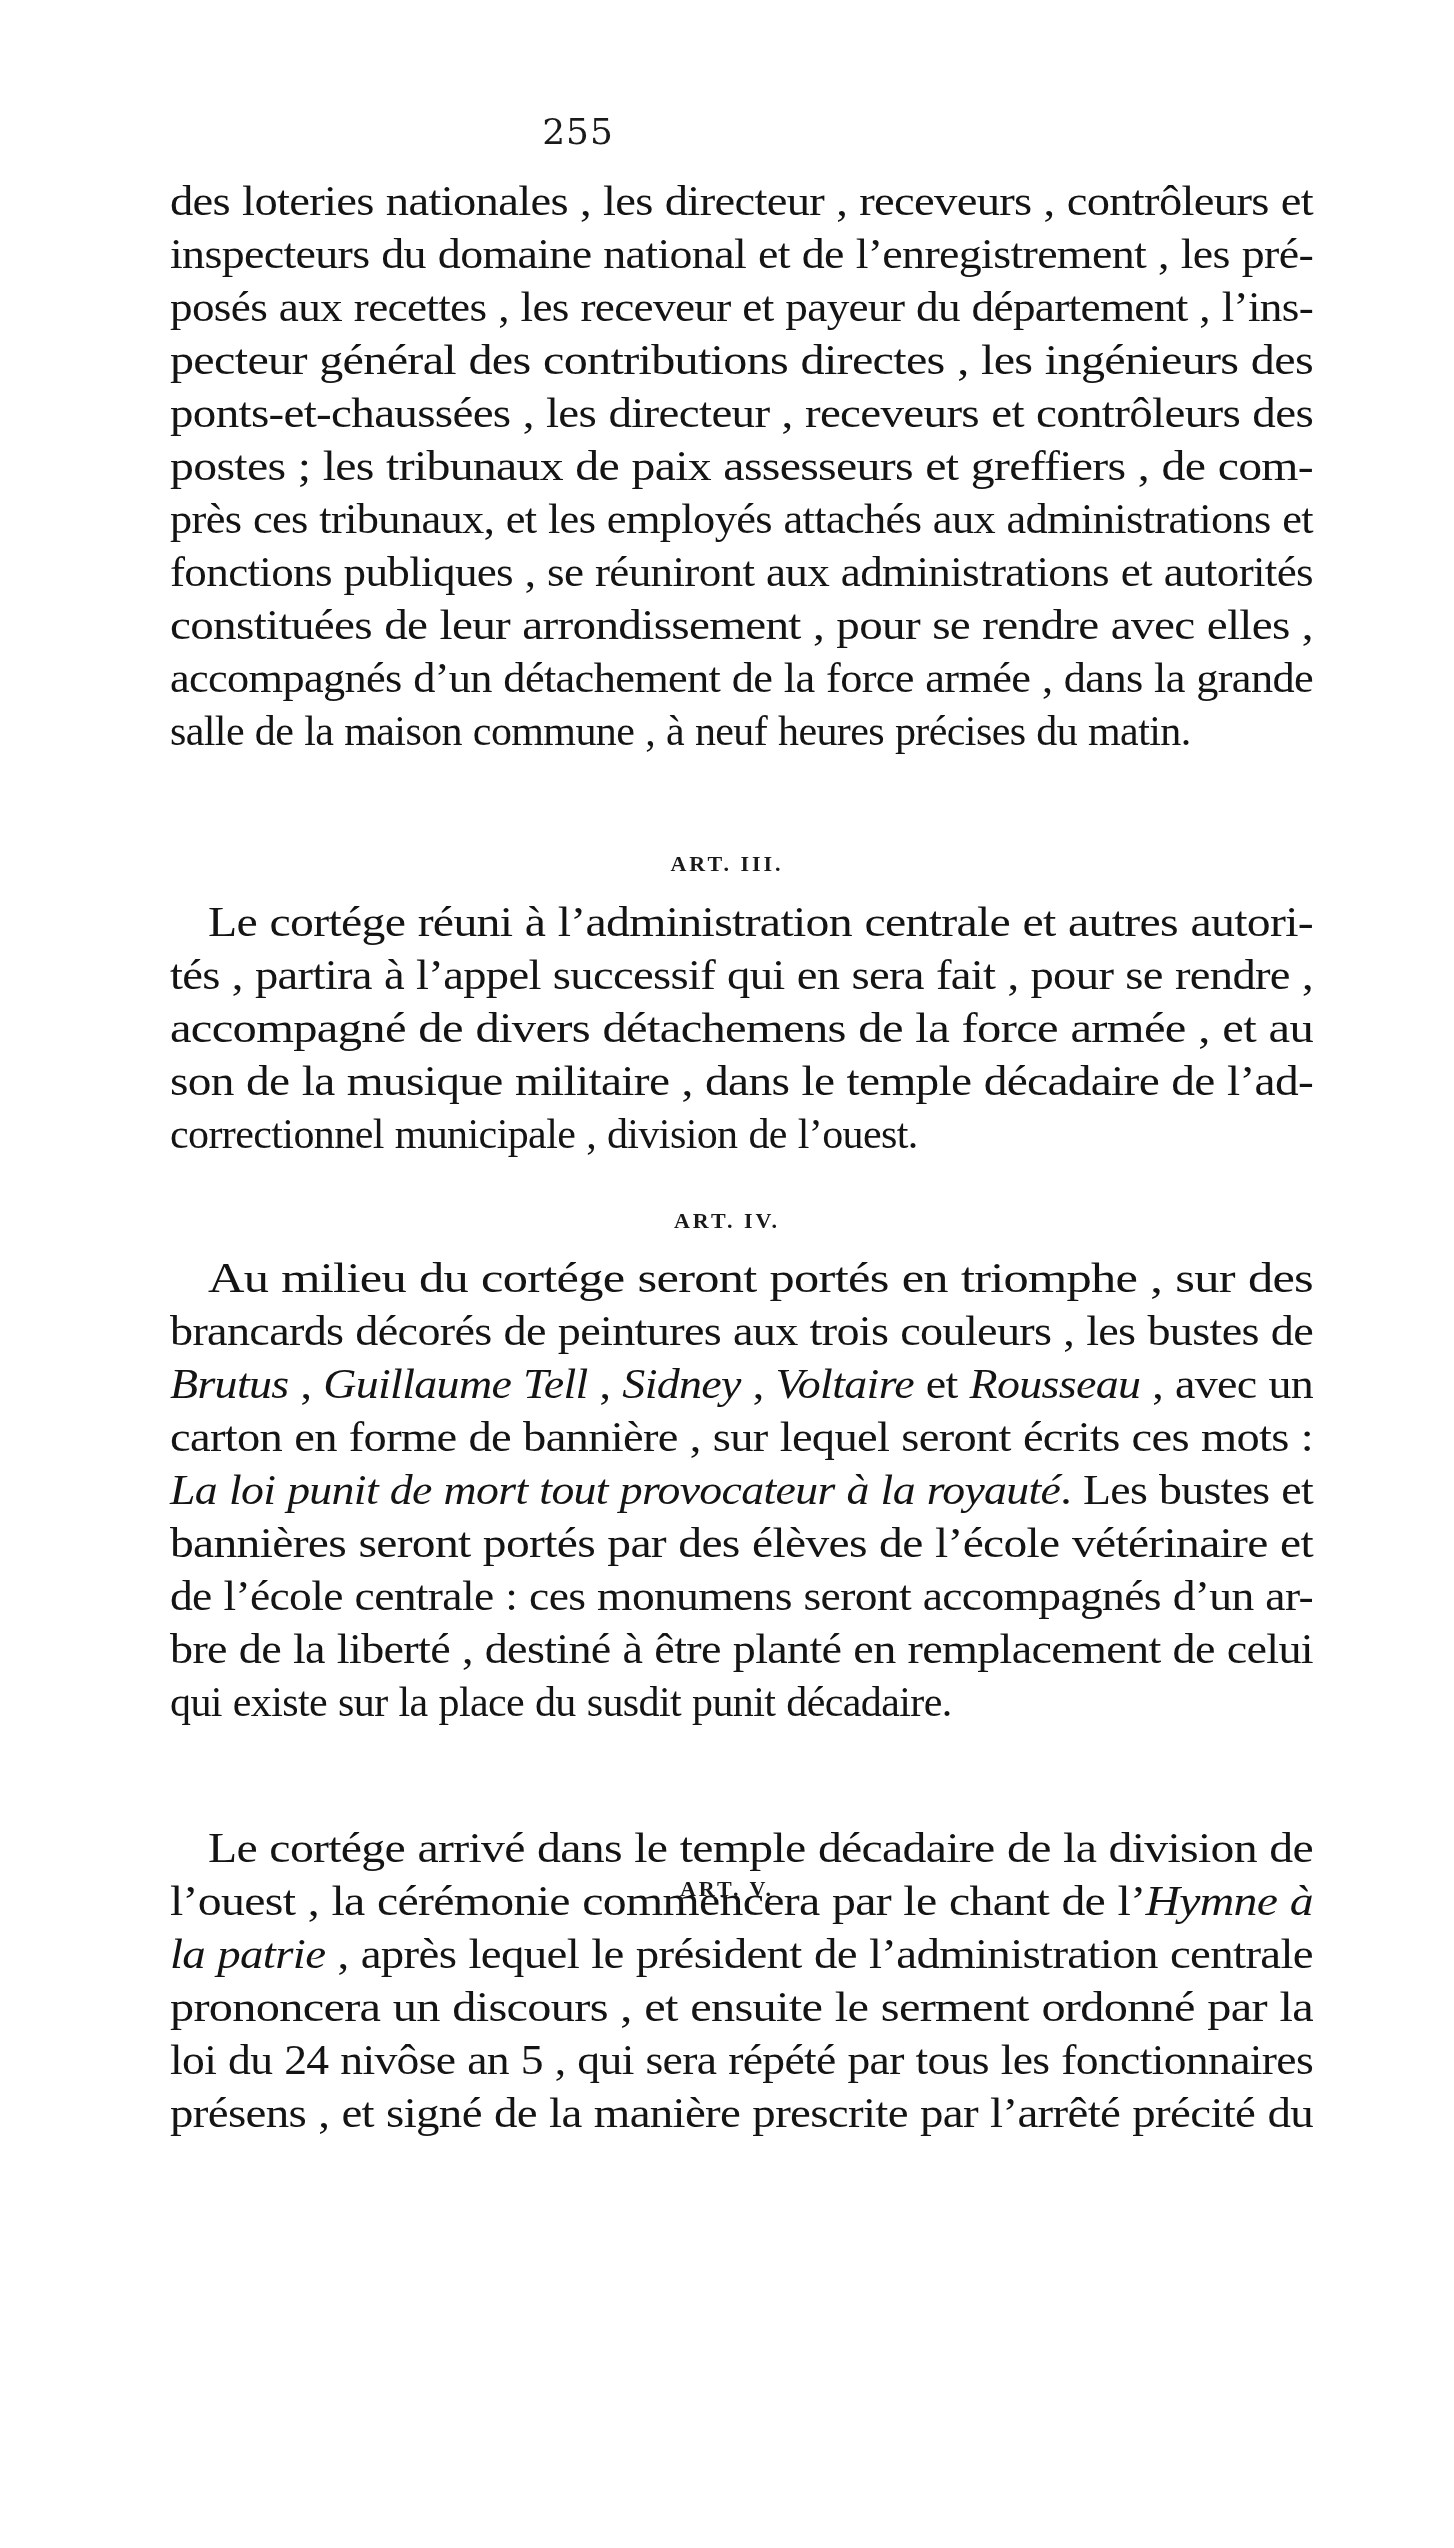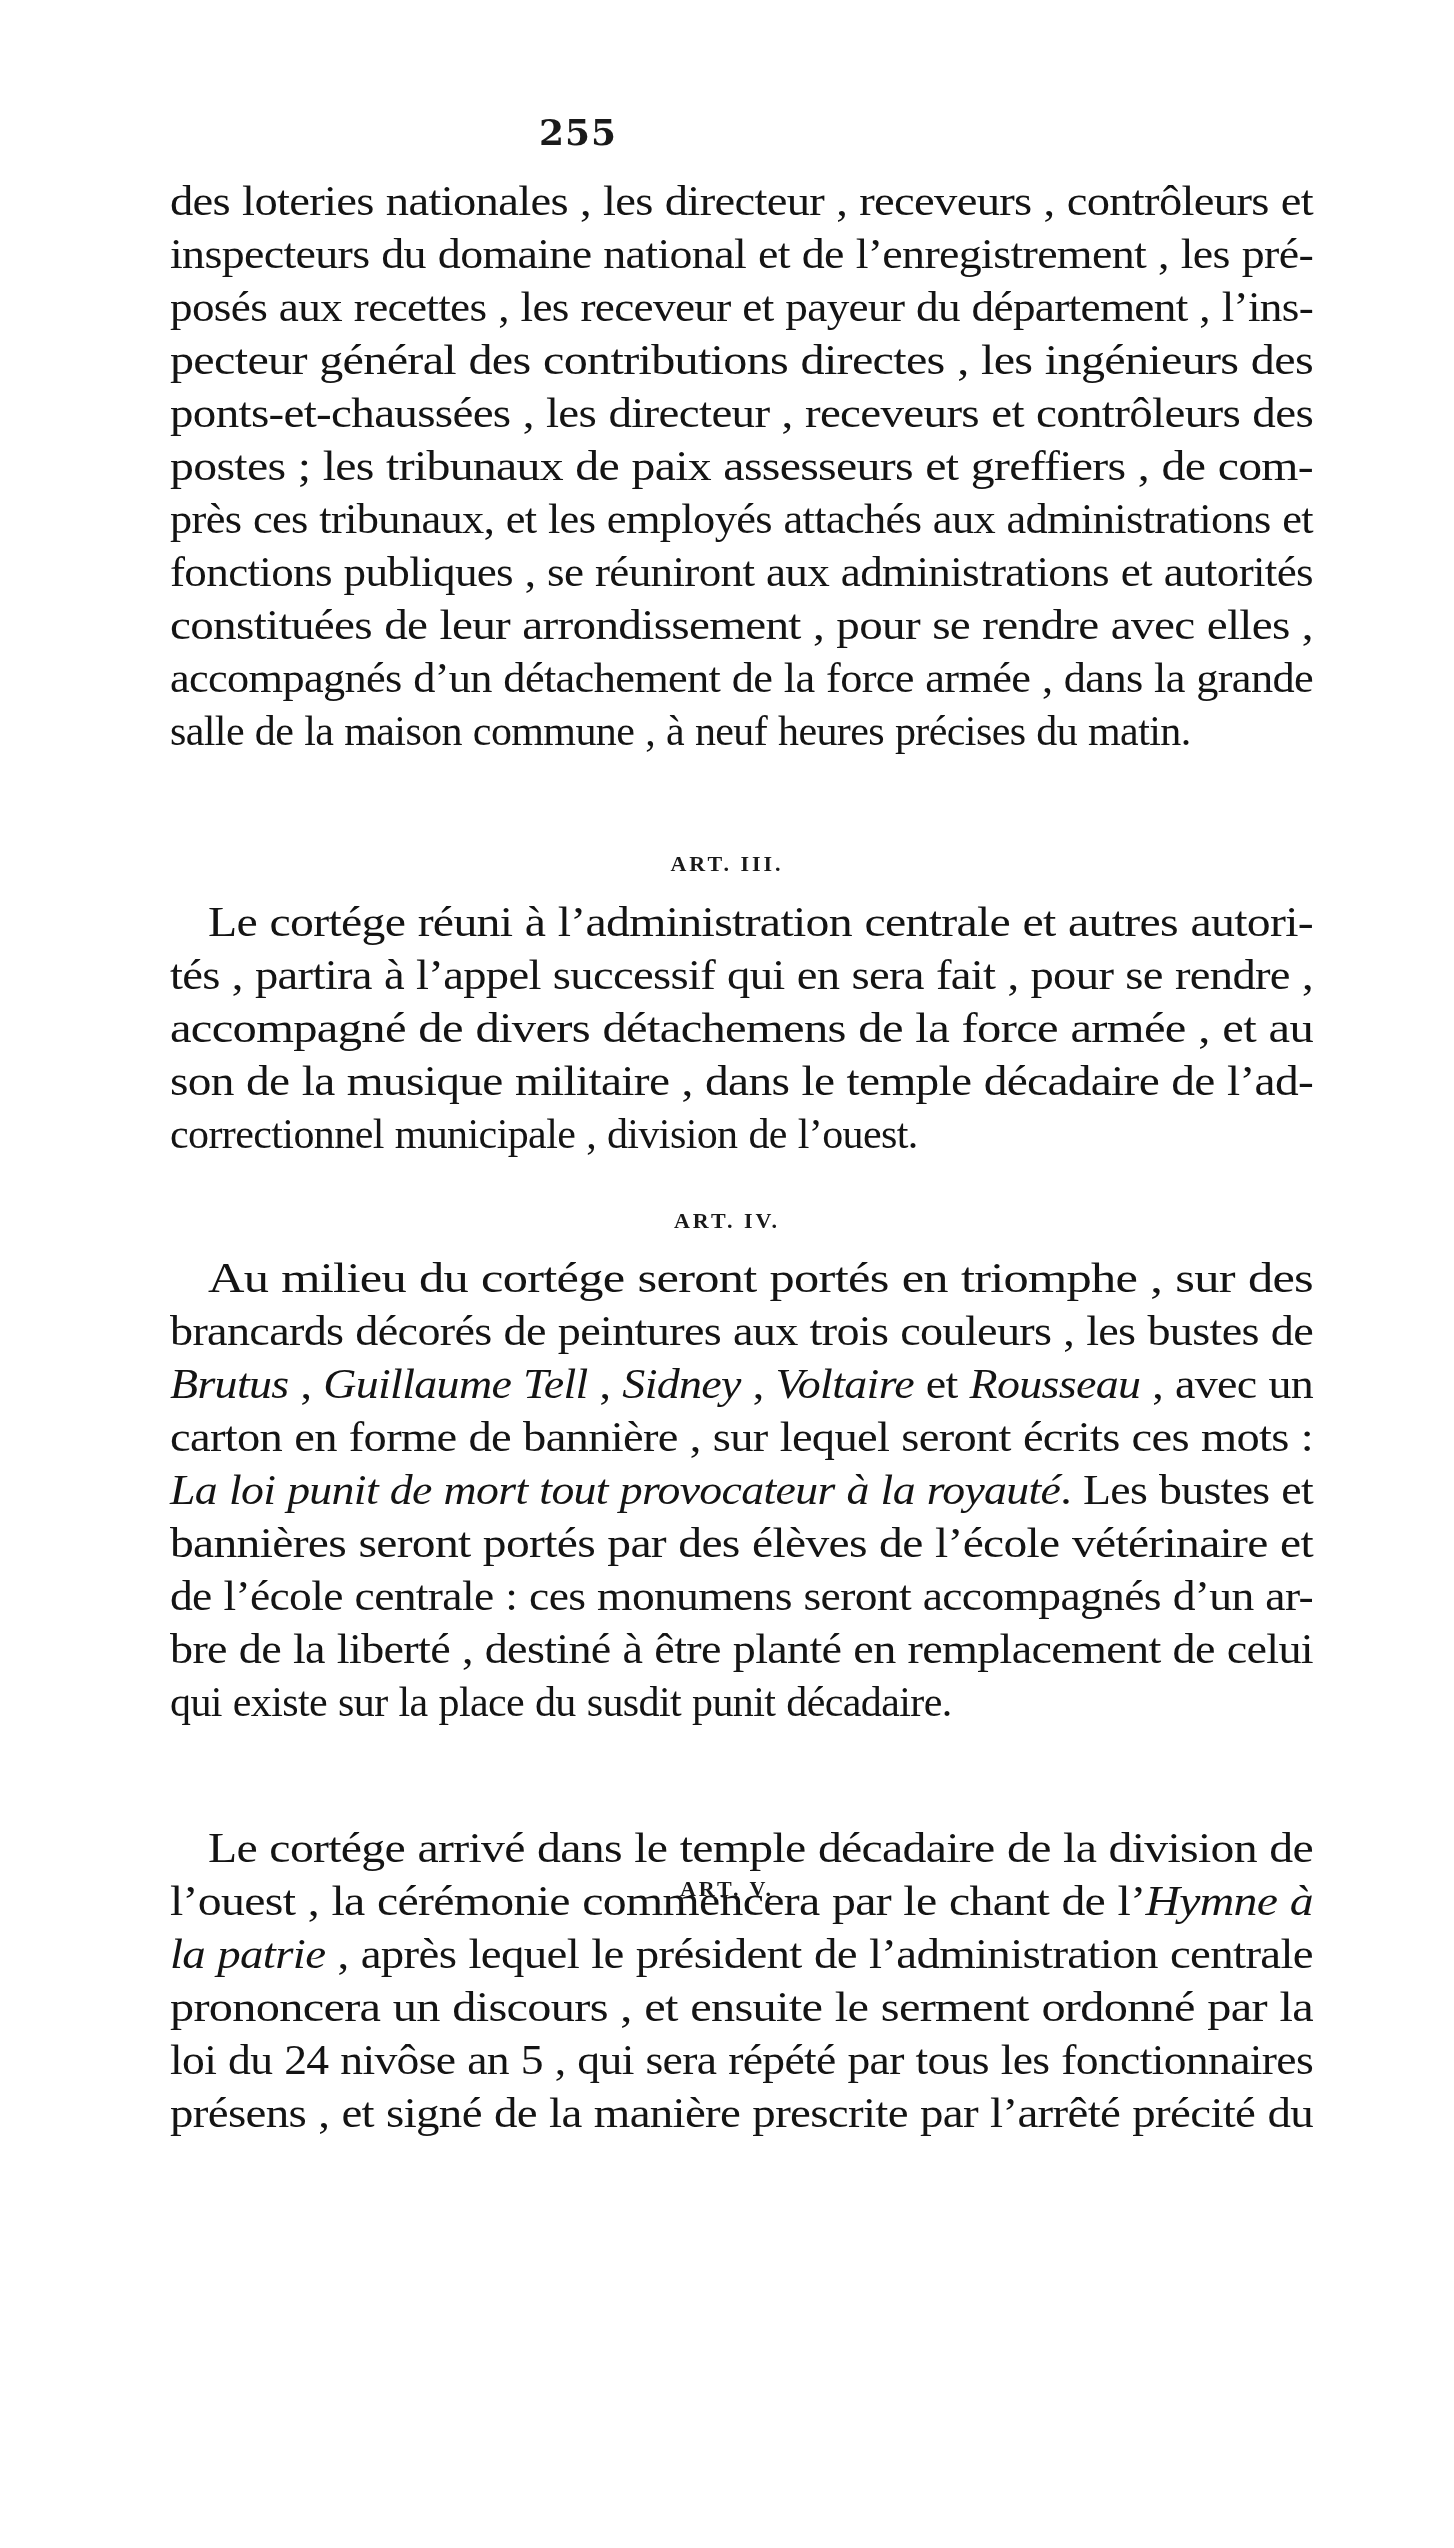--- a/index.html
+++ b/index.html
@@ -1,20 +1,20 @@
 <!DOCTYPE html>
 <html><head>
 <meta charset="utf-8">
 <style>
   html, body { margin:0; padding:0; background:#ffffff; }
   body { width:1454px; height:2548px; position:relative; overflow:hidden; }
   .page { position:absolute; left:0; top:0; width:1454px; height:2548px; background:#ffffff; }
   .page-number {
     position:absolute; left:0; width:1156px; top:111px; text-align:center;
-    font-family:"DejaVu Serif", serif; font-size:36px; font-weight:bold; color:#1a1a1a;
+    font-family:"DejaVu Serif", serif; font-size:36px; font-weight:normal; color:#1a1a1a;
     letter-spacing:1px;
   }
   .block { position:absolute; left:170px; width:1132px; }
   .line {
     display:block; height:53px; line-height:53px;
     font-family:"Liberation Serif", serif; font-size:42px; color:#141414;
     text-align:justify; text-align-last:justify; white-space:nowrap;
     font-stretch:condensed; letter-spacing:-0.6px; word-spacing:1px;
     overflow:visible;
   }

